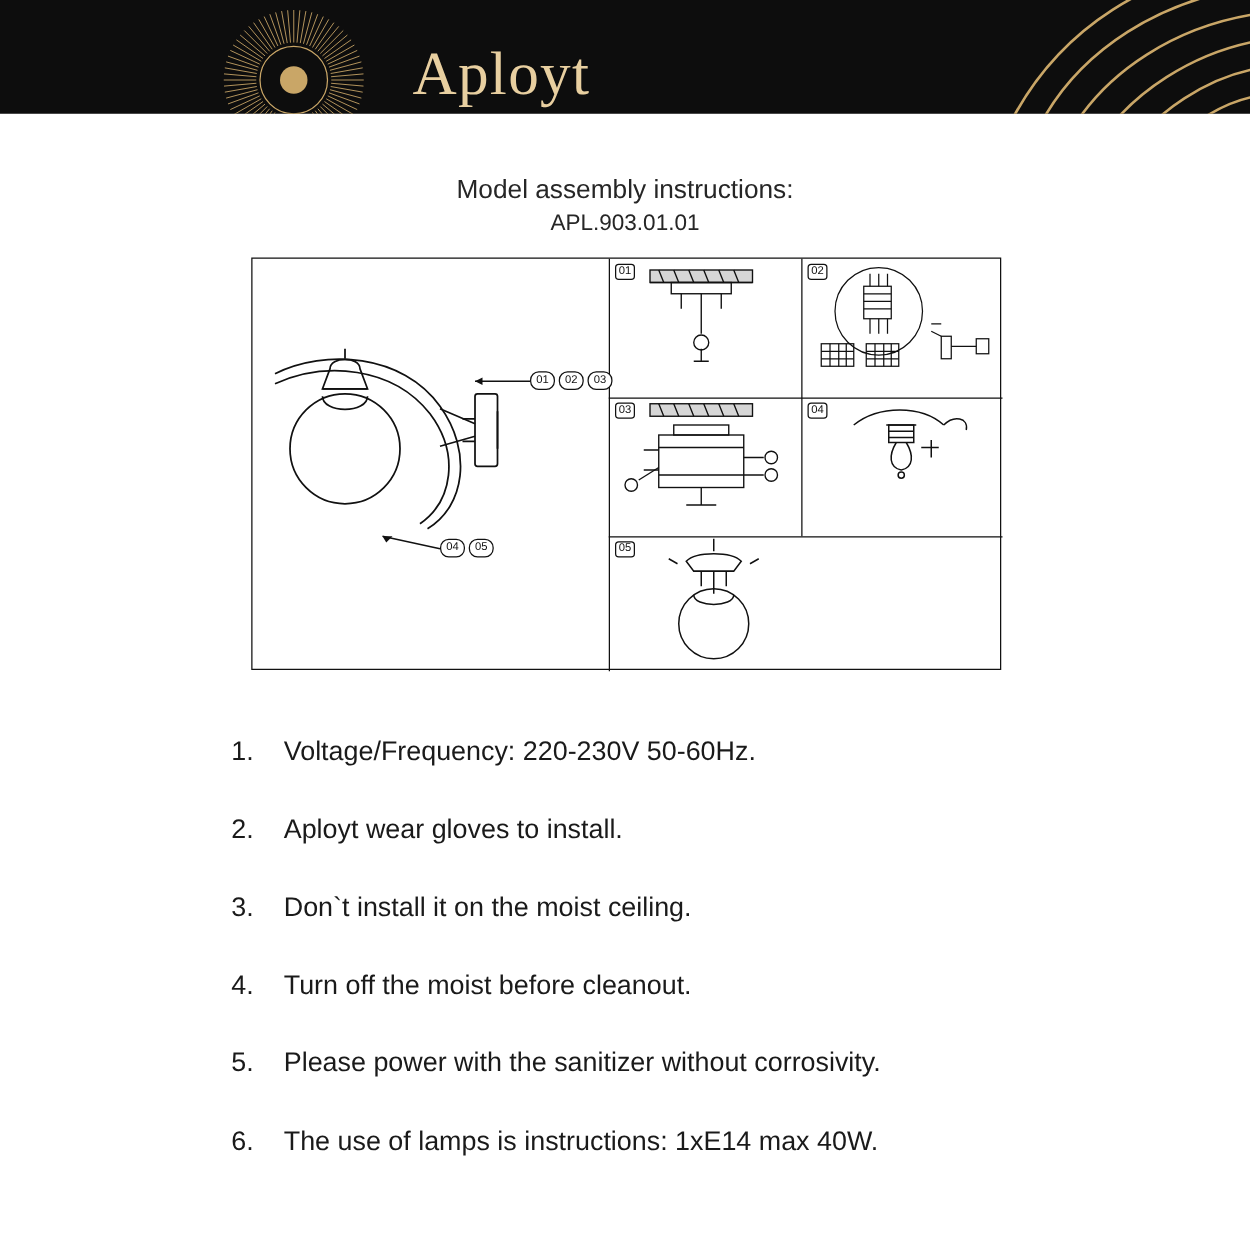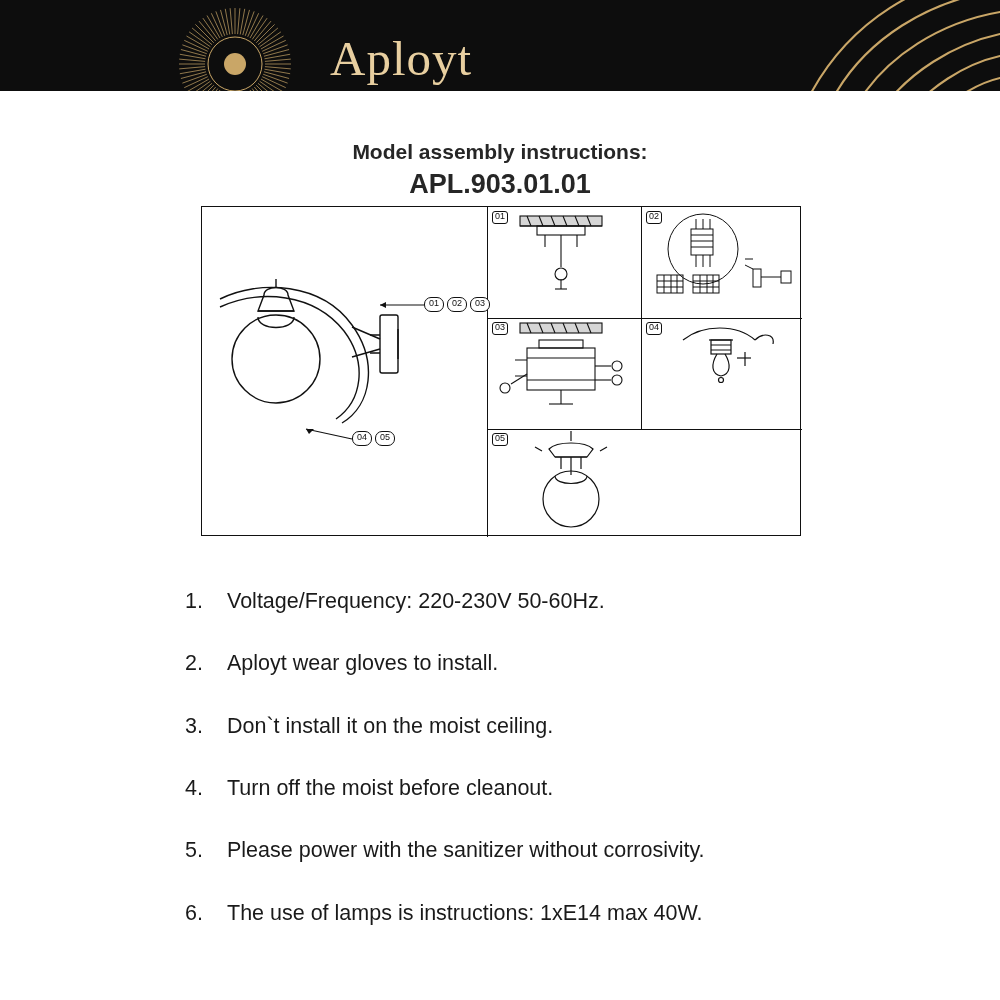--- a/index.html
+++ b/index.html
@@ -51,28 +51,27 @@
   }
 
   
   .title-block {
     position: absolute;
     top: 138px;
     left: 0;
     width: 1000px;
     text-align: center;
     line-height: 1.35;
-    font-weight: bold;
   }
   .title-line {
     font-size: 21px;
     color: #262626;
   }
   .title-model {
-    font-size: 27px;
+    font-size: 18px;
     color: #262626;
   }
 
   
   .diagram {
     position: absolute;
     left: 201px;
     top: 206px;
     width: 600px;
     height: 330px;

